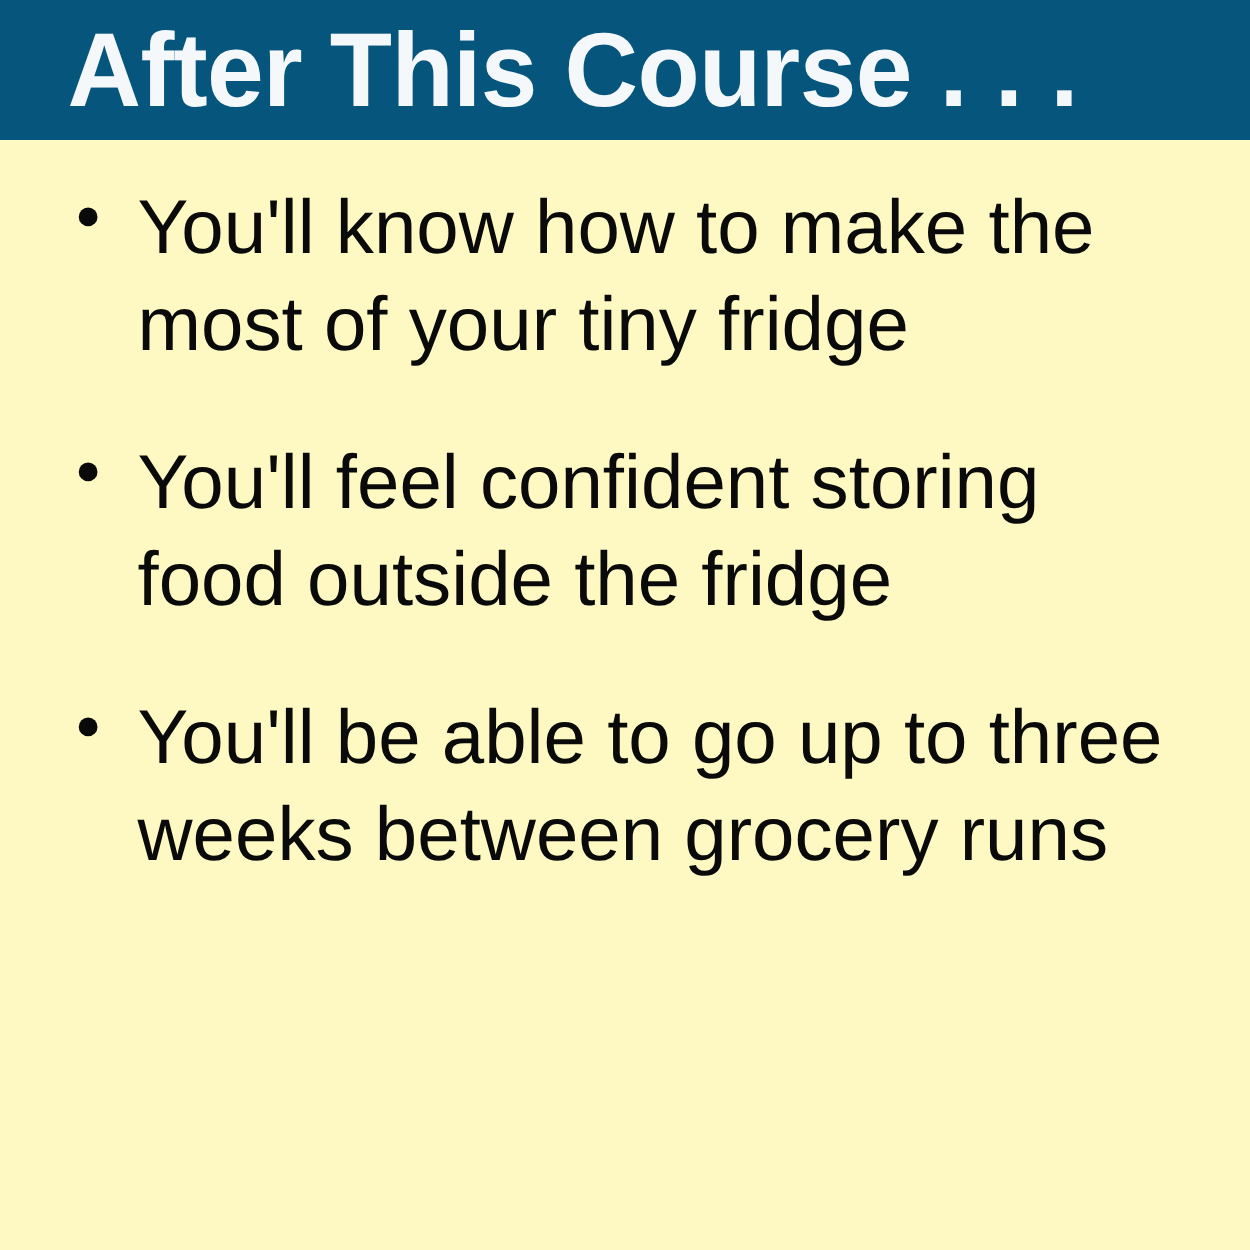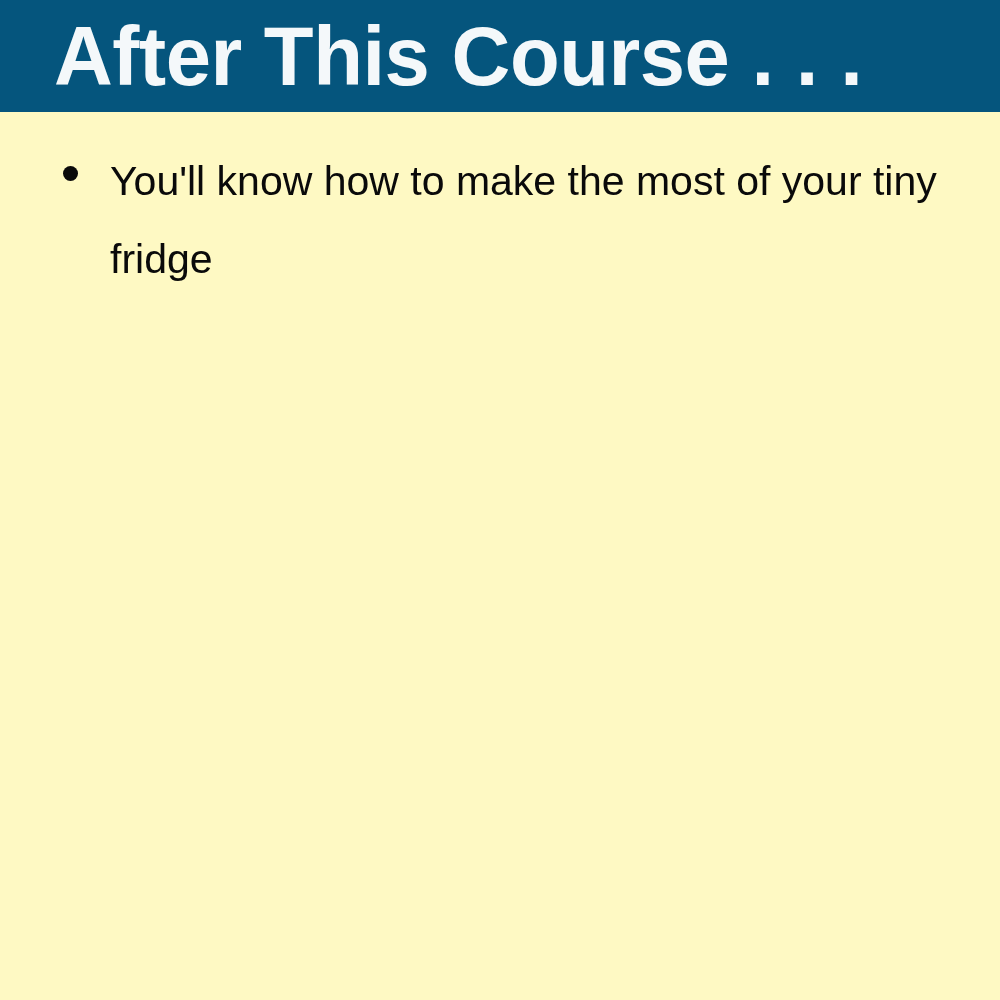--- a/index.html
+++ b/index.html
@@ -59,21 +59,21 @@
     margin: 0;
     padding: 0;
   }
 
   .bullet-item {
     position: relative;
     margin: 0 0 48px 0;
     padding-left: 70px;
     color: #0a0a0a;
     font-family: "Liberation Sans", sans-serif;
-    font-size: 41px;
+    font-size: 61px;
     line-height: 78px;
     font-weight: normal;
     max-width: 900px;
   }
 
   .bullet-item:last-child {
     margin-bottom: 0;
   }
 
   .bullet-marker {
@@ -100,19 +100,27 @@
   </div>
 
   <div id="body-area">
     <ul id="bullet-list">
 
       <li class="bullet-item">
         <span class="bullet-marker"></span>
         <span class="bullet-text">You'll know how to make the most of your tiny fridge</span>
       </li>
 
+      <li class="bullet-item">
+        <span class="bullet-marker"></span>
+        <span class="bullet-text">You'll feel confident storing food outside the fridge</span>
+      </li>
 
+      <li class="bullet-item">
+        <span class="bullet-marker"></span>
+        <span class="bullet-text">You'll be able to go up to three weeks between grocery runs</span>
+      </li>
 
 
     </ul>
   </div>
 
 </div>
 
 </body></html>

